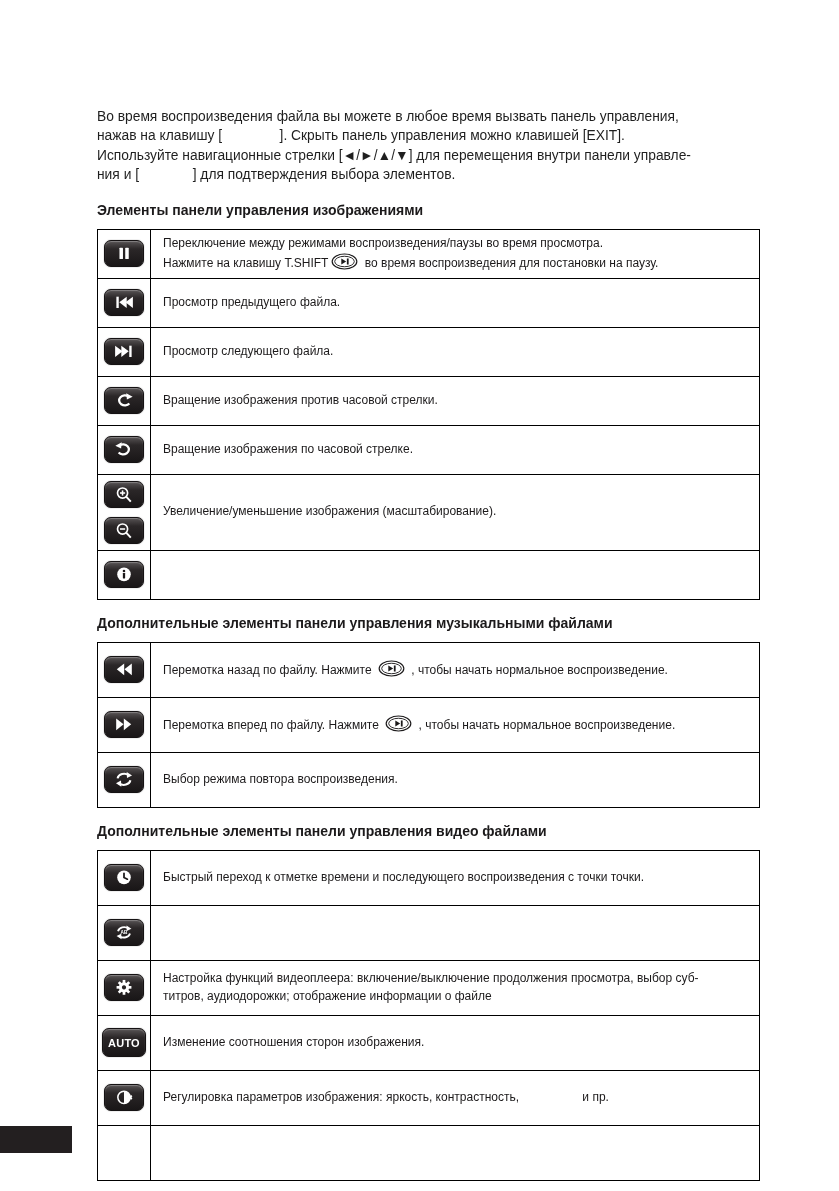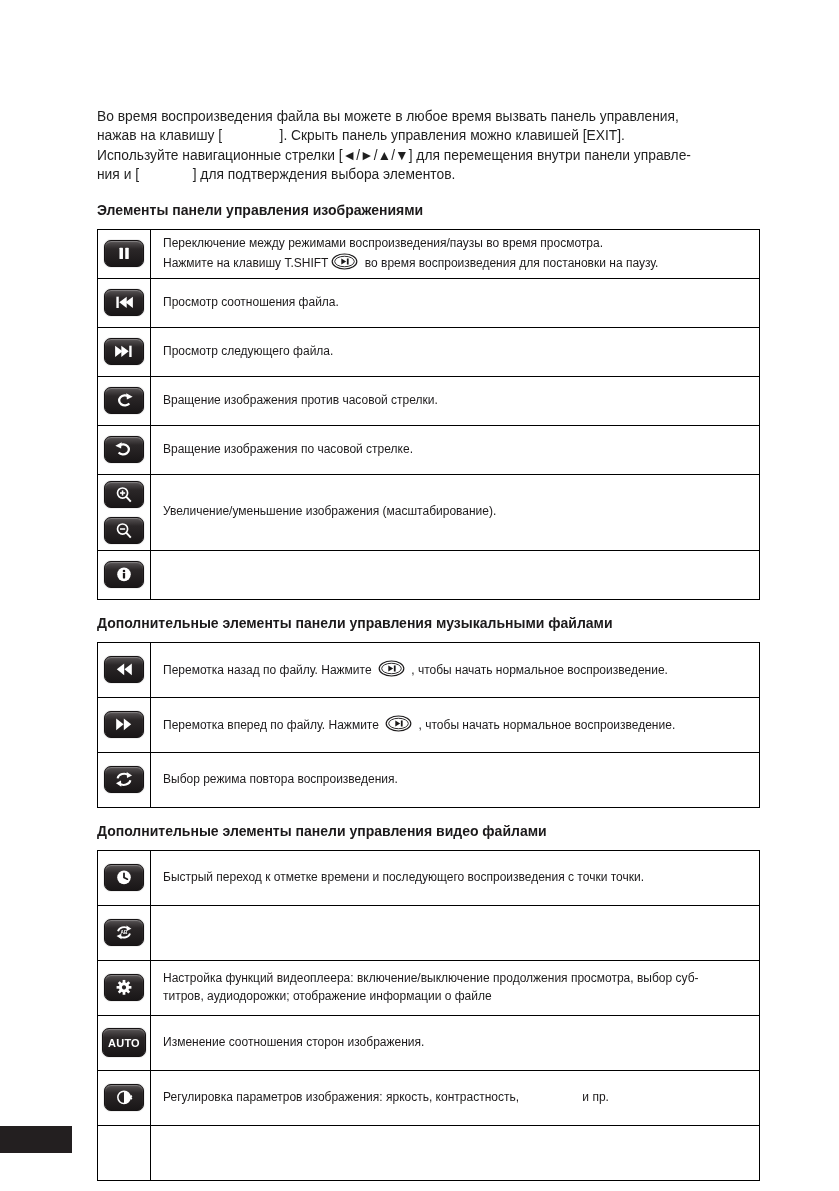--- a/index.html
+++ b/index.html
@@ -73,21 +73,21 @@
               </svg> во время воспроизведения для постановки на паузу.</td>
   </tr>
           <tr>
     <td class="icon-cell"><span class="btn">
                 <svg viewBox="0 0 24 16.5" xmlns="http://www.w3.org/2000/svg">
                   <rect x="4.6" y="2.6" width="2.3" height="11" fill="#fff"></rect>
                   <path d="M14.6 2.6 L7.4 8.1 L14.6 13.6 Z" fill="#fff"></path>
                   <path d="M20.6 2.6 L13.4 8.1 L20.6 13.6 Z" fill="#fff"></path>
                 </svg>
               </span></td>
-    <td class="text-cell">Просмотр соотношения файла.</td>
+    <td class="text-cell">Просмотр предыдущего файла.</td>
   </tr>
           <tr>
     <td class="icon-cell"><span class="btn">
                 <svg viewBox="0 0 24 16.5" xmlns="http://www.w3.org/2000/svg">
                   <path d="M3.4 2.6 L10.6 8.1 L3.4 13.6 Z" fill="#fff"></path>
                   <path d="M9.4 2.6 L16.6 8.1 L9.4 13.6 Z" fill="#fff"></path>
                   <rect x="17.1" y="2.6" width="2.3" height="11" fill="#fff"></rect>
                 </svg>
               </span></td>
     <td class="text-cell">Просмотр следующего файла.</td>

